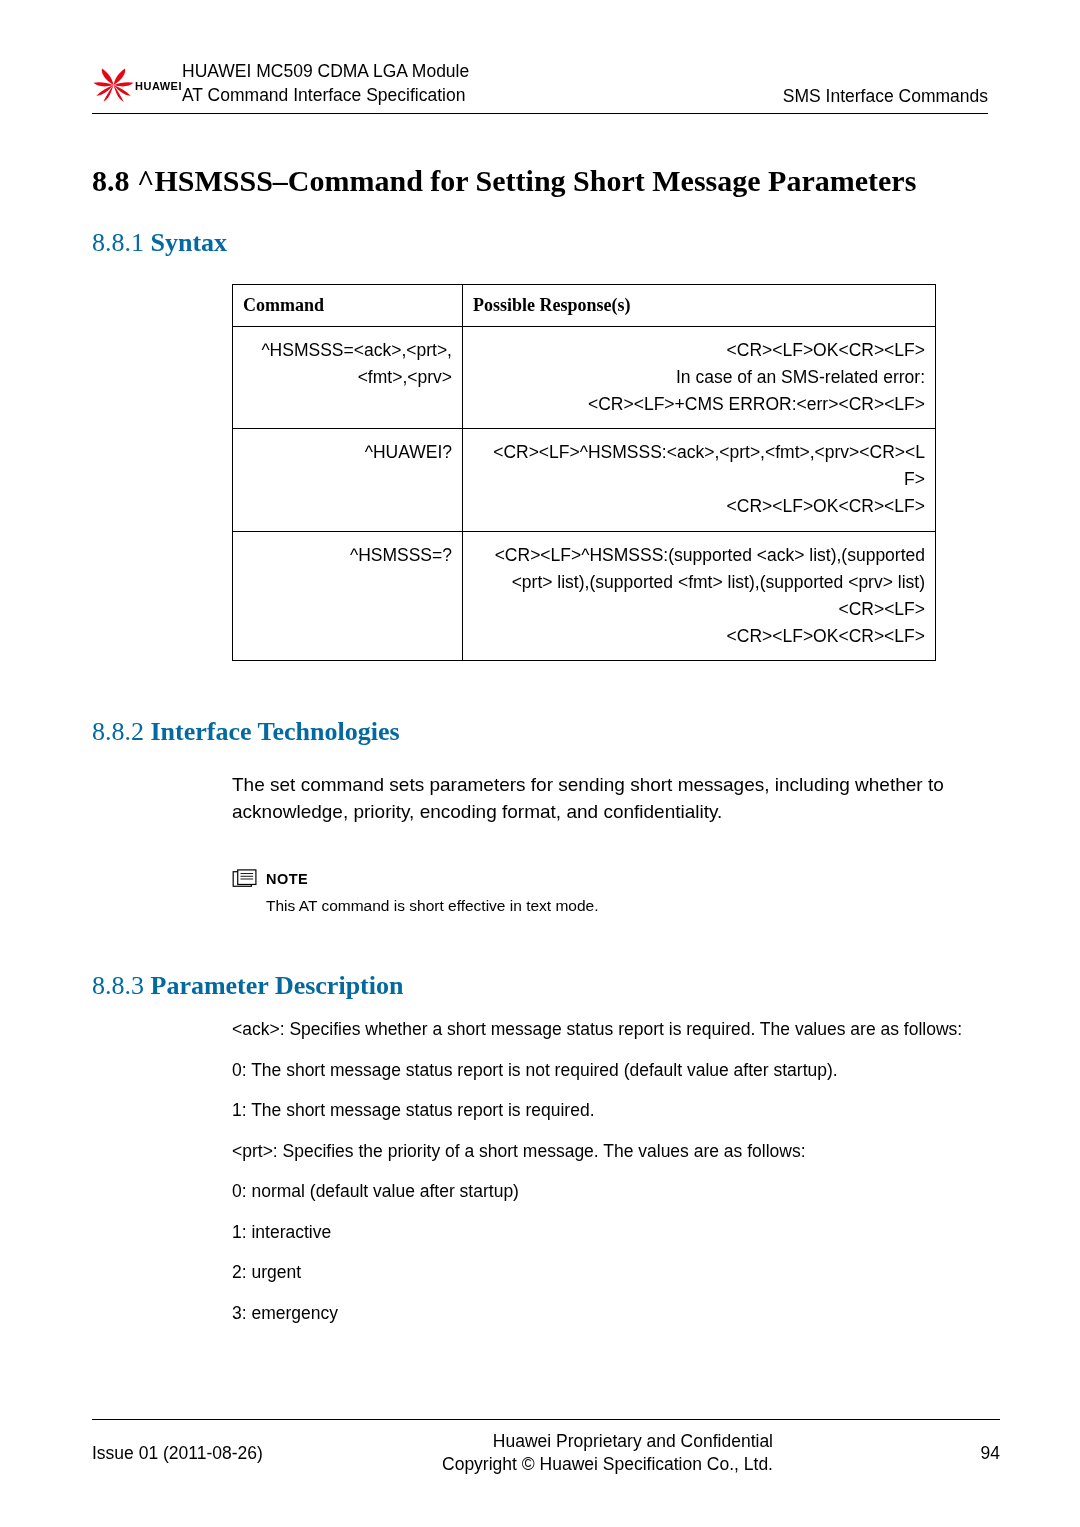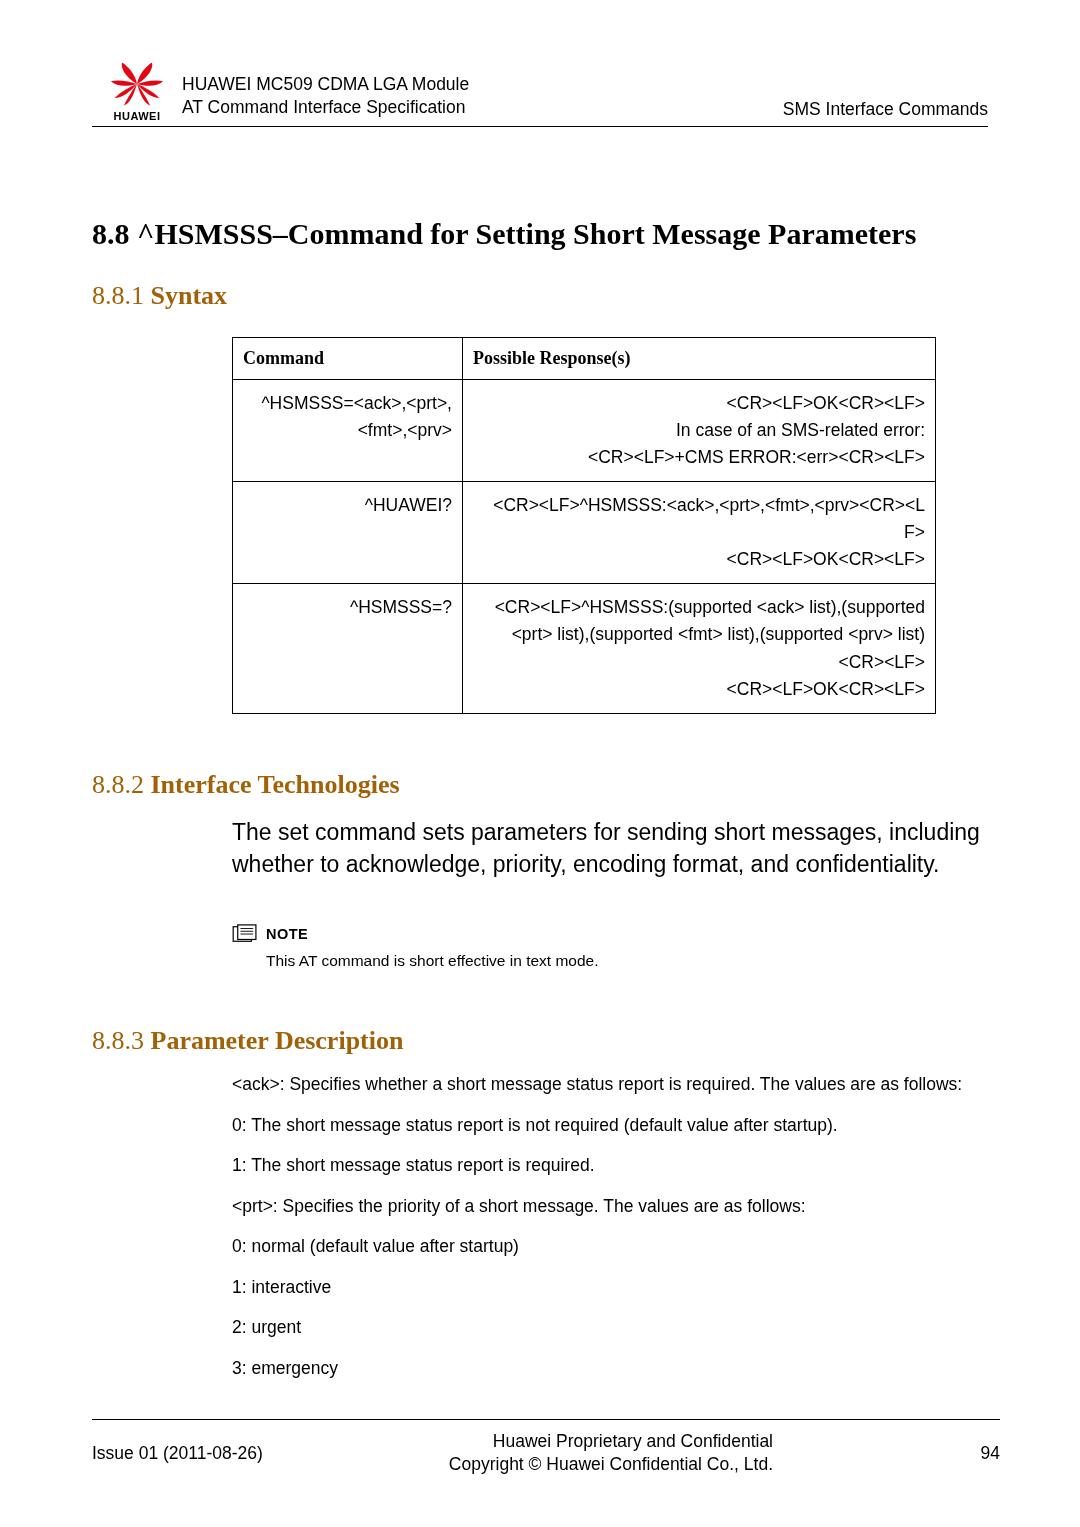--- a/index.html
+++ b/index.html
@@ -1,33 +1,33 @@
 <!DOCTYPE html>
 <html><head>
 <meta charset="utf-8">
 <style>
   * { box-sizing: border-box; margin: 0; padding: 0; }
   html, body { width: 1080px; height: 1527px; background: #fff; font-family: Arial, Helvetica, sans-serif; color: #000; }
   .page { position: relative; width: 1080px; height: 1527px; padding: 60px 92px 50px 92px; }
   .header { display: flex; align-items: flex-end; border-bottom: 1px solid #000; padding-bottom: 4px; }
-  .logo-col { width: 90px; display: flex; flex-direction: column; align-items: center; }
+  .logo-col { width: 90px; display: flex; flex-direction: row; align-items: center; }
   .logo-svg { width: 56px; height: 48px; }
   .logo-text { font-size: 11px; font-weight: bold; letter-spacing: 0.5px; margin-top: 2px; font-family: Arial, sans-serif; }
   .header-left { flex: 1; font-size: 17.5px; line-height: 1.35; padding-bottom: 2px; }
   .header-right { font-size: 17.5px; padding-bottom: 2px; margin-left: auto; }
-  .h2 { font-family: "Book Antiqua", Palatino, "Palatino Linotype", serif; font-weight: bold; font-size: 30px; color: #000; margin-top: 88px; line-height: 1.25; }
-  .h3 { font-family: "Book Antiqua", Palatino, "Palatino Linotype", serif; font-size: 26px; color: #a16207; margin-top: 28px; }
+  .h2 { font-family: "Book Antiqua", Palatino, "Palatino Linotype", serif; font-weight: bold; font-size: 30px; color: #000; margin-top: 48px; line-height: 1.25; }
+  .h3 { font-family: "Book Antiqua", Palatino, "Palatino Linotype", serif; font-size: 26px; color: #0369a1; margin-top: 28px; }
   .h3 .num { font-weight: normal; }
   .h3 .title { font-weight: bold; }
   .content-block { margin-left: 140px; }
   table.cmd { width: 704px; border-collapse: collapse; margin-top: 26px; margin-left: 140px; font-size: 17.5px; }
   table.cmd th, table.cmd td { border: 1px solid #000; padding: 10px 10px 10px 10px; text-align: left; vertical-align: top; }
   table.cmd th { font-family: "Book Antiqua", Palatino, "Palatino Linotype", serif; font-weight: bold; background: #fff; font-size: 18px; }
   table.cmd td { line-height: 1.55; text-align: right; }
-  .para { font-size: 23px; margin-top: 16px; line-height: 1.4; }
+  .para { font-size: 19px; margin-top: 25px; line-height: 1.4; }
   .note-row { display: flex; align-items: center; margin-top: 44px; }
   .note-icon { width: 26px; height: 20px; margin-right: 8px; }
   .note-label { font-size: 14.5px; font-weight: bold; letter-spacing: 0.5px; }
   .note-text { font-size: 15.5px; margin-top: 8px; margin-left: 34px; }
   .h3.space-above { margin-top: 56px; }
   .desc-p { font-size: 17.5px; margin-top: 16px; line-height: 1.4; }
   .footer { position: absolute; left: 92px; right: 80px; bottom: 50px; border-top: 1px solid #000; display: flex; align-items: center; padding-top: 10px; font-size: 17.5px; }
   .footer-left { flex: 1; }
   .footer-center { flex: 2; text-align: right; line-height: 1.35; }
   .footer-right { flex: 1; text-align: right; }
@@ -121,18 +121,18 @@
     <p class="desc-p">0: normal (default value after startup)</p>
     <p class="desc-p">1: interactive</p>
     <p class="desc-p">2: urgent</p>
     <p class="desc-p">3: emergency</p>
   </div>
 
   <div class="footer">
     <div class="footer-left">Issue 01 (2011-08-26)</div>
     <div class="footer-center">
       <div>Huawei Proprietary and Confidential</div>
-      <div>Copyright © Huawei Confidential Co., Ltd.</div>
+      <div>Copyright © Huawei Specification Co., Ltd.</div>
     </div>
     <div class="footer-right">94</div>
   </div>
 
 </div>
 
 </body></html>

